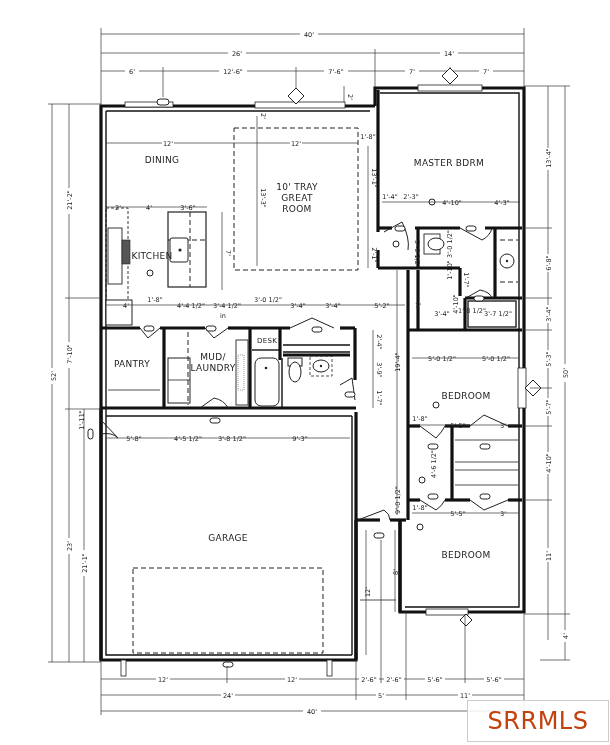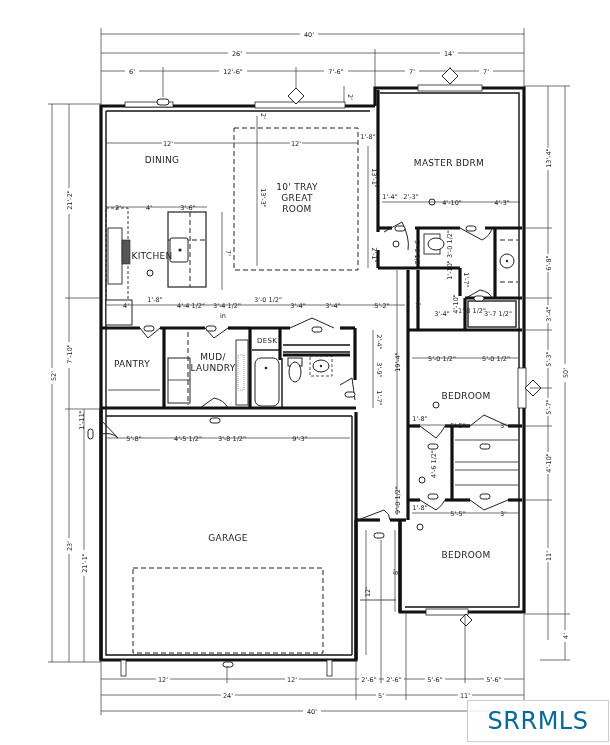--- a/index.html
+++ b/index.html
@@ -6,21 +6,21 @@
     body { width: 610px; height: 745px; position: relative; overflow: hidden; font-family: "DejaVu Sans", sans-serif; }
     #plan { position: absolute; left: 0; top: 0; width: 610px; height: 745px; }
     .dim { font-family: "DejaVu Sans", sans-serif; font-size: 6.5px; fill: #222; }
     .room { font-family: "DejaVu Sans", sans-serif; font-size: 9px; fill: #222; letter-spacing: 0.3px; }
     .wall { fill: none; stroke: #111; stroke-width: 3.2; }
     .wallthin { fill: none; stroke: #111; stroke-width: 1.4; }
     .thin { fill: none; stroke: #222; stroke-width: 0.8; }
     .dash { fill: none; stroke: #222; stroke-width: 1; stroke-dasharray: 5 3; }
     .dimline { stroke: #333; stroke-width: 0.7; fill: none; }
     .fixture { fill: #fff; stroke: #222; stroke-width: 1; }
-    .watermark { position: absolute; left: 467px; top: 700px; width: 140px; height: 40px; border: 1px solid #ccc; background: rgba(255,255,255,0.85); display: flex; align-items: center; justify-content: center; font-family: "DejaVu Sans", sans-serif; font-size: 24px; color: #0369a1; letter-spacing: 0.5px; }
+    .watermark { position: absolute; left: 467px; top: 700px; width: 140px; height: 40px; border: 1px solid #ccc; background: rgba(255,255,255,0.85); display: flex; align-items: center; justify-content: center; font-family: "DejaVu Sans", sans-serif; font-size: 24px; color: #c2410c; letter-spacing: 0.5px; }
     .bg { fill: #fff; stroke: none; }
   </style>
 </head>
 <body>
 
 <svg id="plan" viewBox="0 0 610 745" xmlns="http://www.w3.org/2000/svg">
   <rect class="bg" x="0" y="0" width="610" height="745"></rect>
 
   <g>
     <line class="dimline" x1="101" y1="34" x2="524" y2="34"></line>

